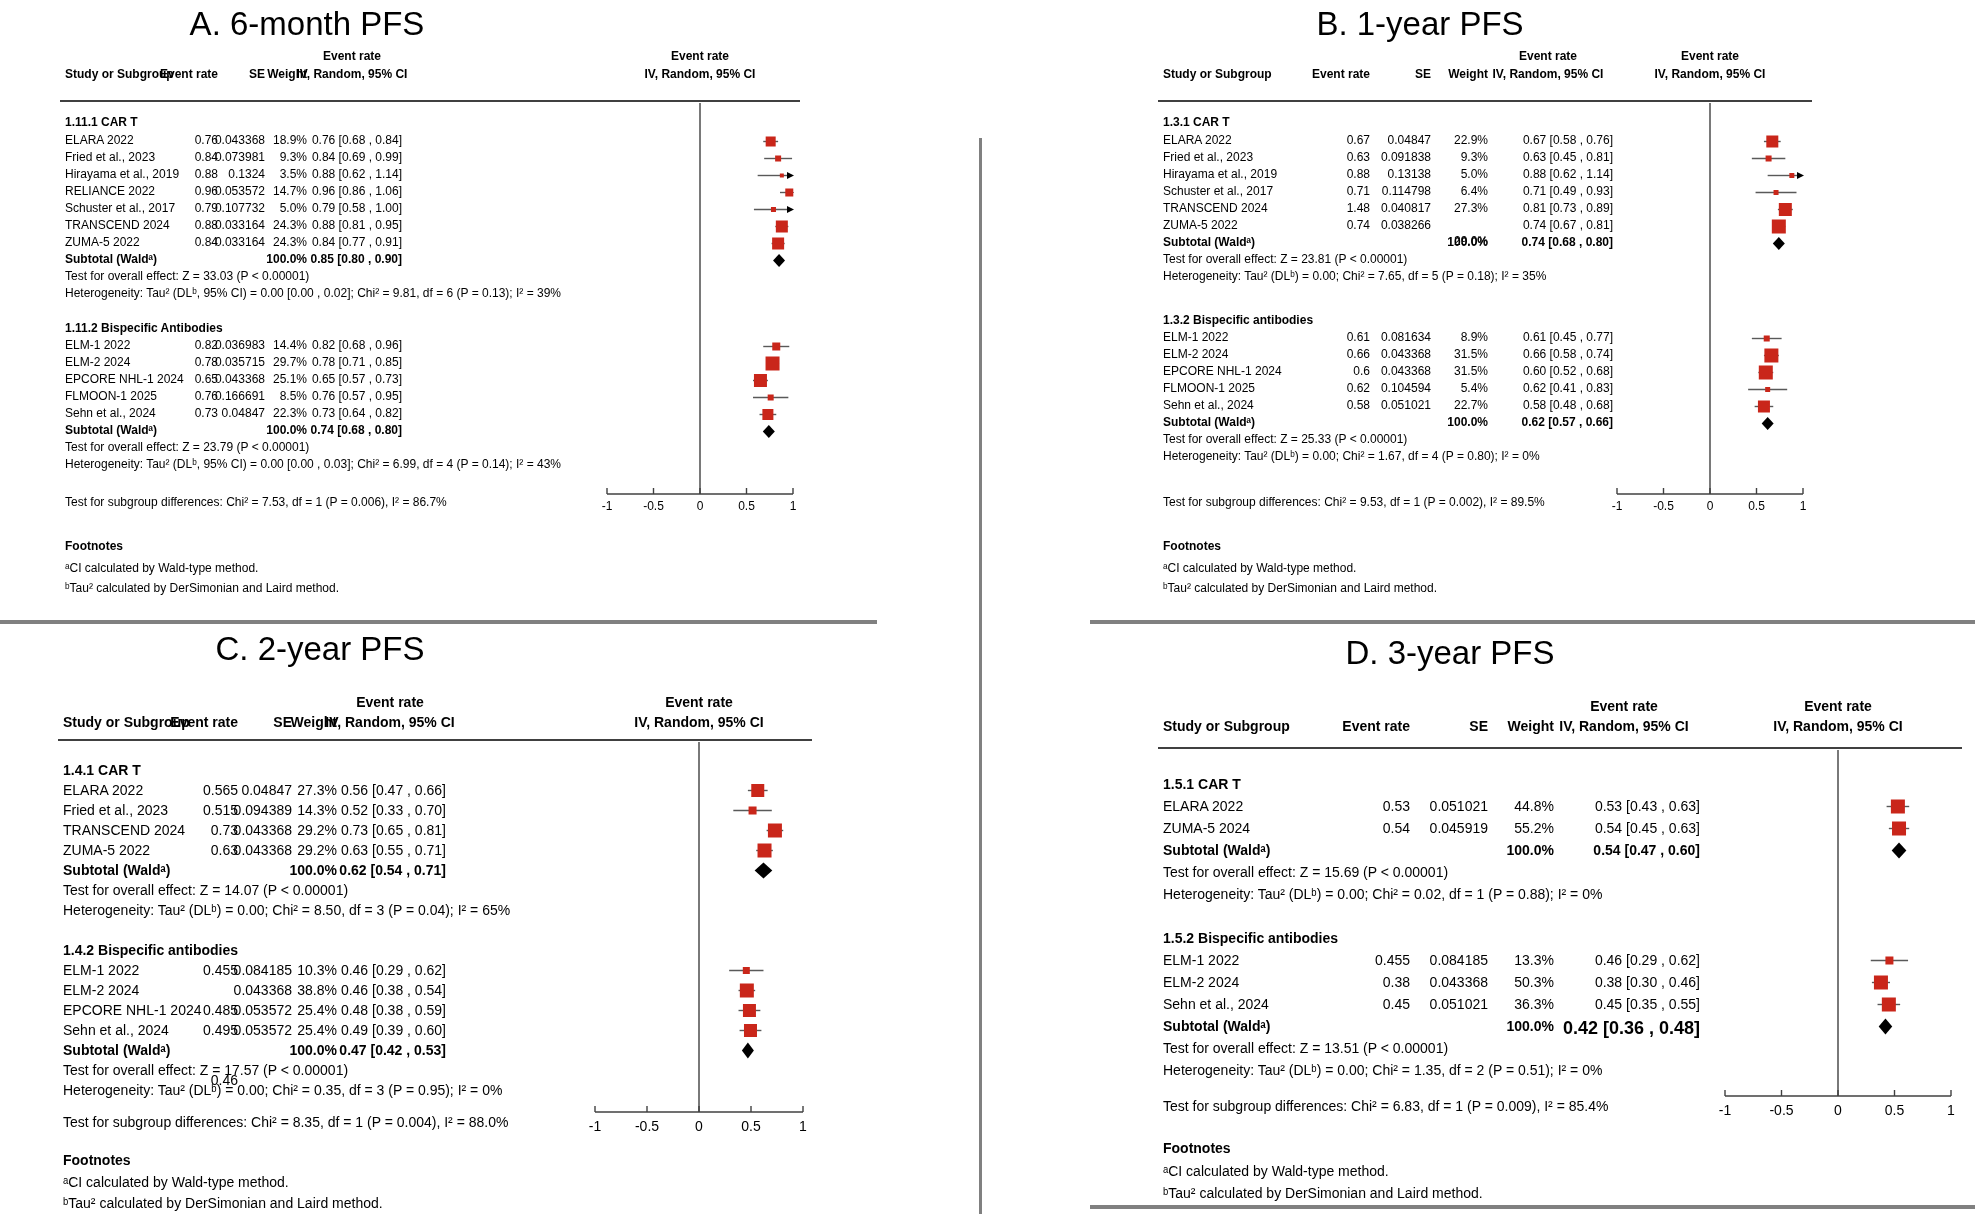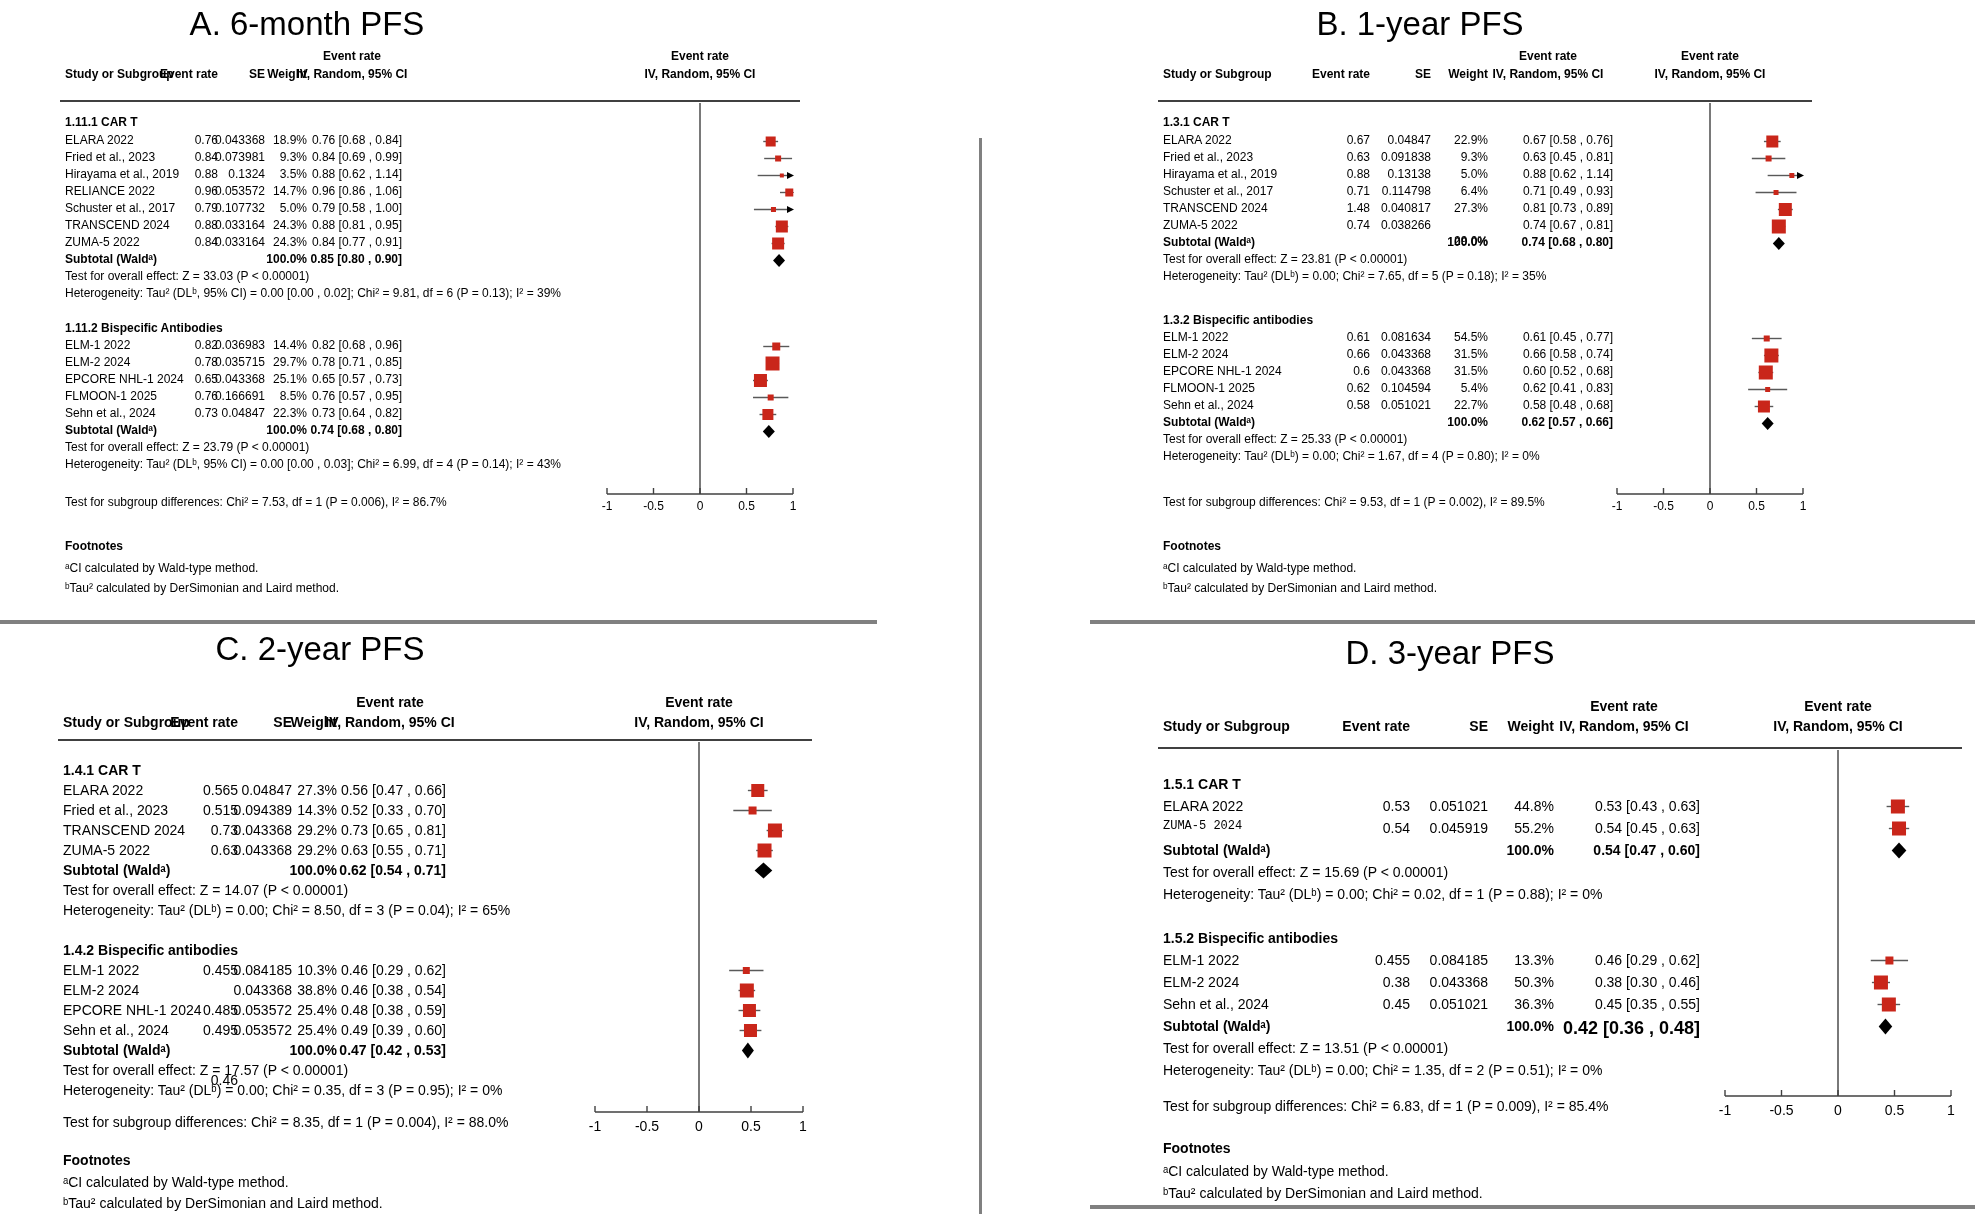--- a/index.html
+++ b/index.html
@@ -166,21 +166,21 @@
       <div class="txt" style="top: 219px; font-size: 12px; right: 362px;">0.74 [0.67 , 0.81]</div>
       <div class="txt b" style="top: 236px; font-size: 12px; left: 1163px;">Subtotal (Waldᵃ)</div>
       <div class="txt b" style="top: 236px; font-size: 12px; right: 487px;">100.0%</div>
       <div class="txt b" style="top: 236px; font-size: 12px; right: 362px;">0.74 [0.68 , 0.80]</div>
       <div class="txt" style="top: 253px; font-size: 12px; left: 1163px;">Test for overall effect: Z = 23.81 (P &lt; 0.00001)</div>
       <div class="txt" style="top: 270px; font-size: 12px; left: 1163px;">Heterogeneity: Tau² (DLᵇ) = 0.00; Chi² = 7.65, df = 5 (P = 0.18); I² = 35%</div>
       <div class="txt b" style="top: 314px; font-size: 12px; left: 1163px;">1.3.2 Bispecific antibodies</div>
       <div class="txt" style="top: 331px; font-size: 12px; left: 1163px;">ELM-1 2022</div>
       <div class="txt" style="top: 331px; font-size: 12px; right: 605px;">0.61</div>
       <div class="txt" style="top: 331px; font-size: 12px; right: 544px;">0.081634</div>
-      <div class="txt" style="top: 331px; font-size: 12px; right: 487px;">54.5%</div>
+      <div class="txt" style="top: 331px; font-size: 12px; right: 487px;">8.9%</div>
       <div class="txt" style="top: 331px; font-size: 12px; right: 362px;">0.61 [0.45 , 0.77]</div>
       <div class="txt" style="top: 348px; font-size: 12px; left: 1163px;">ELM-2 2024</div>
       <div class="txt" style="top: 348px; font-size: 12px; right: 605px;">0.66</div>
       <div class="txt" style="top: 348px; font-size: 12px; right: 544px;">0.043368</div>
       <div class="txt" style="top: 348px; font-size: 12px; right: 487px;">31.5%</div>
       <div class="txt" style="top: 348px; font-size: 12px; right: 362px;">0.66 [0.58 , 0.74]</div>
       <div class="txt" style="top: 365px; font-size: 12px; left: 1163px;">EPCORE NHL-1 2024</div>
       <div class="txt" style="top: 365px; font-size: 12px; right: 605px;">0.6</div>
       <div class="txt" style="top: 365px; font-size: 12px; right: 544px;">0.043368</div>
       <div class="txt" style="top: 365px; font-size: 12px; right: 487px;">31.5%</div>
@@ -285,21 +285,21 @@
       <div class="txt" style="top: 1102px; font-size: 14px; left: 1781.5px; transform: translateX(-50%);">-0.5</div>
       <div class="txt" style="top: 1102px; font-size: 14px; left: 1838px; transform: translateX(-50%);">0</div>
       <div class="txt" style="top: 1102px; font-size: 14px; left: 1894.5px; transform: translateX(-50%);">0.5</div>
       <div class="txt" style="top: 1102px; font-size: 14px; left: 1951px; transform: translateX(-50%);">1</div>
       <div class="txt b" style="top: 776px; font-size: 14px; left: 1163px;">1.5.1 CAR T</div>
       <div class="txt" style="top: 798px; font-size: 14px; left: 1163px;">ELARA 2022</div>
       <div class="txt" style="top: 798px; font-size: 14px; right: 565px;">0.53</div>
       <div class="txt" style="top: 798px; font-size: 14px; right: 487px;">0.051021</div>
       <div class="txt" style="top: 798px; font-size: 14px; right: 421px;">44.8%</div>
       <div class="txt" style="top: 798px; font-size: 14px; right: 275px;">0.53 [0.43 , 0.63]</div>
-      <div class="txt" style="top: 820px; font-size: 12px; left: 1163px; font-family: Liberation Mono, monospace;">ZUMA-5 2024</div>
+      <div class="txt" style="top: 820px; font-size: 14px; left: 1163px;">ZUMA-5 2024</div>
       <div class="txt" style="top: 820px; font-size: 14px; right: 565px;">0.54</div>
       <div class="txt" style="top: 820px; font-size: 14px; right: 487px;">0.045919</div>
       <div class="txt" style="top: 820px; font-size: 14px; right: 421px;">55.2%</div>
       <div class="txt" style="top: 820px; font-size: 14px; right: 275px;">0.54 [0.45 , 0.63]</div>
       <div class="txt b" style="top: 842px; font-size: 14px; left: 1163px;">Subtotal (Waldᵃ)</div>
       <div class="txt b" style="top: 842px; font-size: 14px; right: 421px;">100.0%</div>
       <div class="txt b" style="top: 842px; font-size: 14px; right: 275px;">0.54 [0.47 , 0.60]</div>
       <div class="txt" style="top: 864px; font-size: 14px; left: 1163px;">Test for overall effect: Z = 15.69 (P &lt; 0.00001)</div>
       <div class="txt" style="top: 886px; font-size: 14px; left: 1163px;">Heterogeneity: Tau² (DLᵇ) = 0.00; Chi² = 0.02, df = 1 (P = 0.88); I² = 0%</div>
       <div class="txt b" style="top: 930px; font-size: 14px; left: 1163px;">1.5.2 Bispecific antibodies</div>

